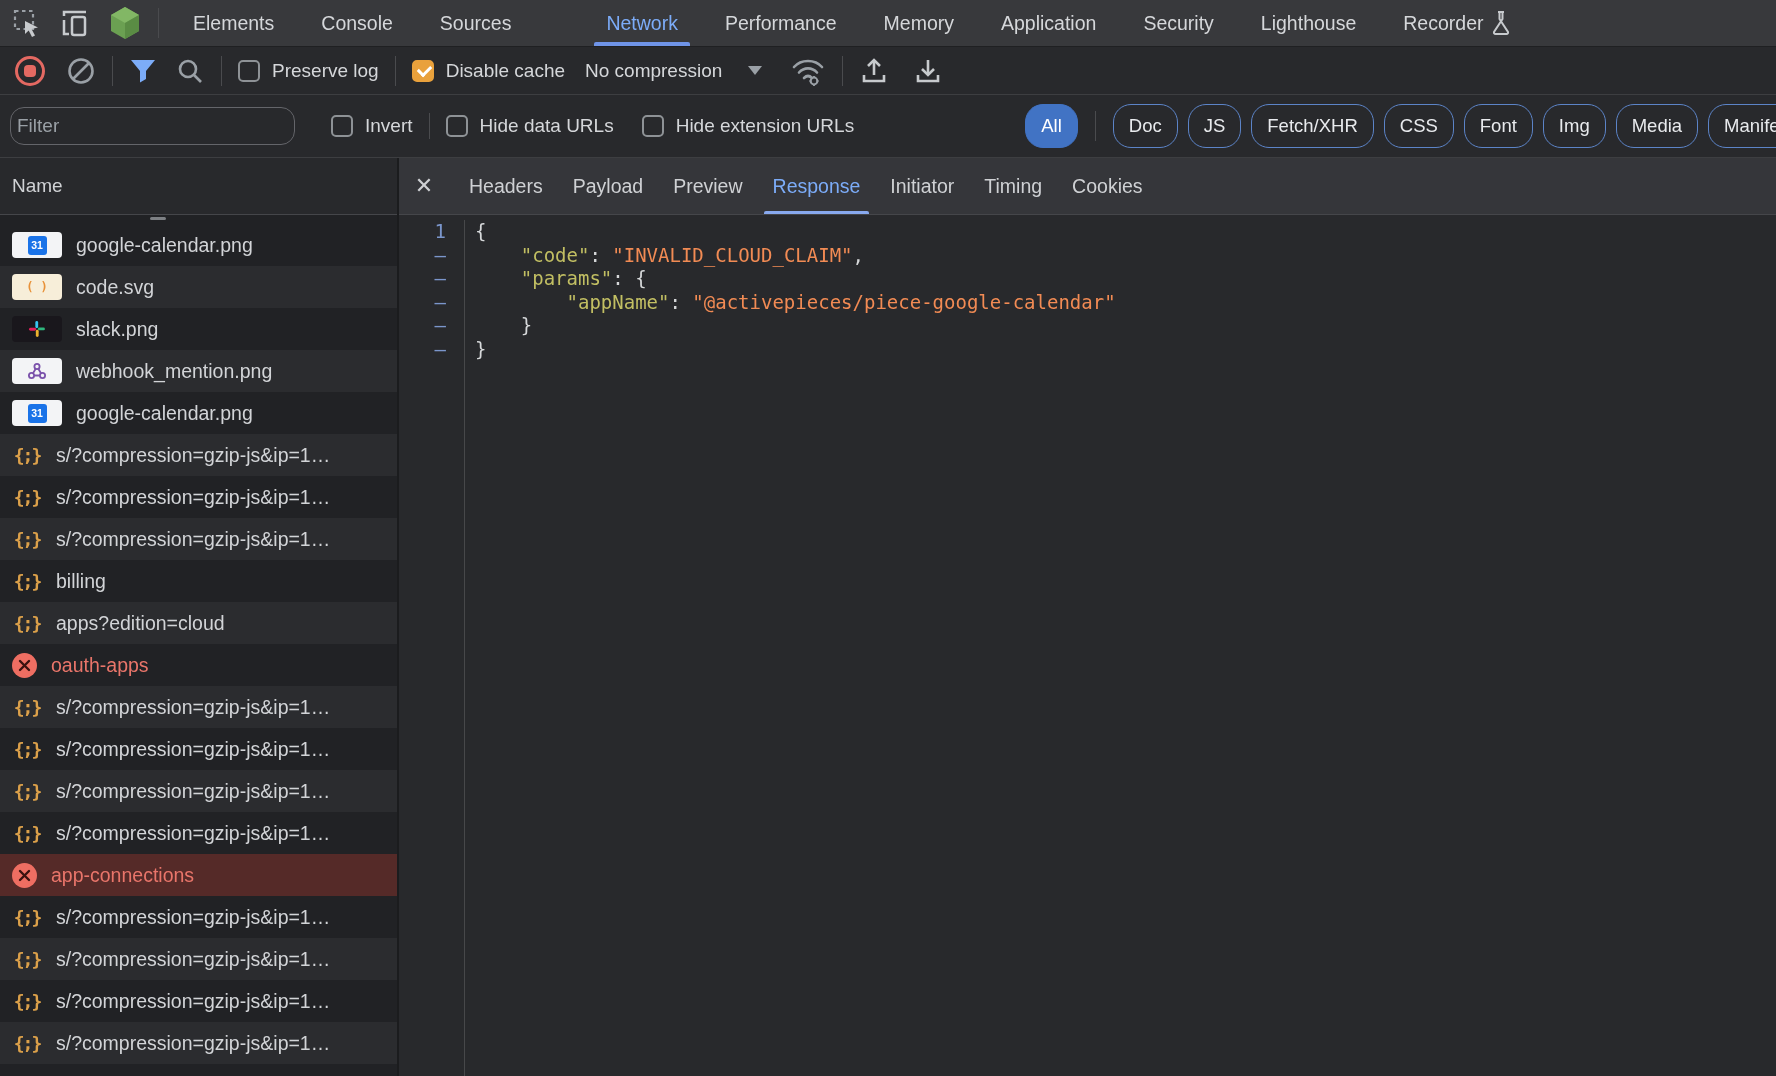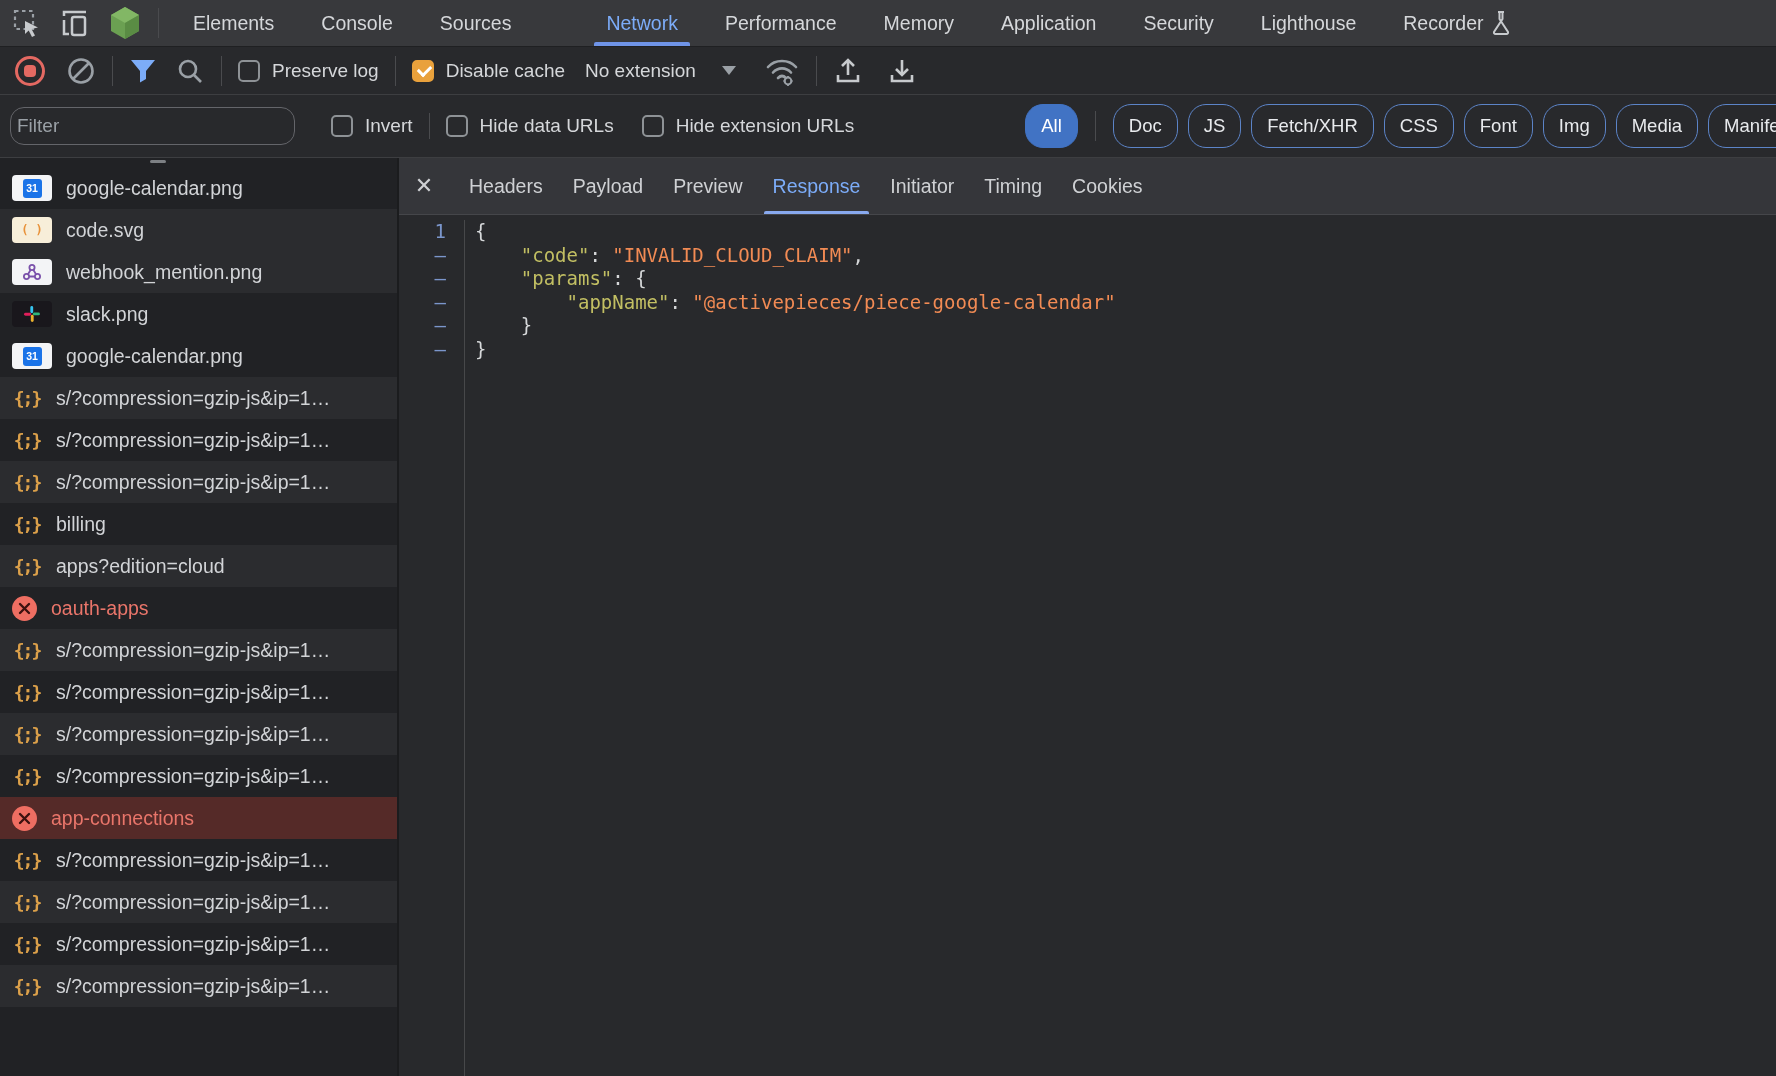--- a/index.html
+++ b/index.html
@@ -78,21 +78,21 @@
   .reqlist { flex:1; overflow:hidden; }
   .row-sliver { height:9px; background:#212225; position:relative; }
   .row-sliver .nub { position:absolute; left:150px; top:2px; width:16px; height:3px; background:#7d8084; border-radius:2px; }
   .req-row { height:42px; display:flex; align-items:center; padding-left:12px; gap:14px; }
   .req-row.stripe-a { background:#2b2c2f; }
   .req-row.stripe-b { background:#212225; }
   .req-row.selected-error { background:#552a28; }
   .req-row .req-label { color:#d2d4d7; font-size:19.5px; white-space:nowrap; overflow:hidden; }
   .req-row.error .req-label { color:#e9756a; }
   .thumb {
-    width:40px; height:26px; border-radius:4px; flex:none; display:flex;
+    width:50px; height:26px; border-radius:4px; flex:none; display:flex;
     align-items:center; justify-content:center; overflow:hidden;
   }
   .thumb.white { background:#f3f4f6; }
   .thumb.cream { background:#f7eed9; }
   .thumb.dark  { background:#19171c; }
   .json-glyph {
     width:30px; flex:none; color:#dba04a; font-family:"DejaVu Sans Mono",monospace;
     font-size:18px; font-weight:bold; letter-spacing:-2px; text-align:center;
   }
   .err-circle {
@@ -224,21 +224,21 @@
       <span class="checkbox"></span>
       <span class="label">Preserve log</span>
     </div>
     <span class="vsep"></span>
     <div class="checkwrap">
       <span class="checkbox checked"></span>
       <span class="label">Disable cache</span>
     </div>
     <span class="gap20"></span>
     <div class="throttle">
-      <span class="label">No extension</span>
+      <span class="label">No compression</span>
       <span class="caret-down"></span>
     </div>
     <span class="gap28"></span>
     <span class="iconbtn">
       <svg width="36" height="32" viewBox="0 0 36 32" fill="none">
         <path d="M4 12 C11 4 25 4 32 12" stroke="#9aa0a6" stroke-width="2.6" stroke-linecap="round"></path>
         <path d="M9 17.5 C14 12 22 12 27 17.5" stroke="#9aa0a6" stroke-width="2.6" stroke-linecap="round"></path>
         <path d="M14 23 C16.5 20.5 19.5 20.5 22 23" stroke="#9aa0a6" stroke-width="2.6" stroke-linecap="round"></path>
         <circle cx="24" cy="26" r="3.4" fill="none" stroke="#9aa0a6" stroke-width="2"></circle>
         <g stroke="#9aa0a6" stroke-width="1.8">
@@ -297,58 +297,61 @@
           <span class="pill">Img</span>
           <span class="pill">Media</span>
           <span class="pill">Manifest</span>
         </div>
     </div>
   </div>
 
   <div class="main">
 
     <div class="leftpanel">
+      <div class="name-header">
+        <span>Name</span>
+      </div>
       <div class="reqlist" id="reqlist">
         <div class="row-sliver">
             <span class="nub"></span>
           </div>
 
           <div class="req-row stripe-b">
             <span class="thumb white">
               <span class="cal-inner">31</span>
             </span>
             <span class="req-label">google-calendar.png</span>
           </div>
           <div class="req-row stripe-a">
             <span class="thumb cream">
               <span class="code-thumb-glyph">( )</span>
             </span>
             <span class="req-label">code.svg</span>
+          </div>
+          <div class="req-row stripe-b">
+            <span class="thumb dark">
+              <svg width="20" height="20" viewBox="0 0 24 24">
+                <rect x="10" y="2.5" width="3.4" height="8.5" rx="1.7" fill="#36C5F0"></rect>
+                <rect x="13" y="10.2" width="8.5" height="3.4" rx="1.7" fill="#2EB67D"></rect>
+                <rect x="10.6" y="13" width="3.4" height="8.5" rx="1.7" fill="#ECB22E"></rect>
+                <rect x="2.5" y="10.6" width="8.5" height="3.4" rx="1.7" fill="#E01E5A"></rect>
+              </svg>
+            </span>
+            <span class="req-label">slack.png</span>
           </div>
           <div class="req-row stripe-a">
             <span class="thumb white">
               <svg width="20" height="20" viewBox="0 0 20 20" fill="none" stroke="#7b52ab" stroke-width="1.8">
                 <circle cx="10" cy="5.5" r="2.6"></circle>
                 <circle cx="4.5" cy="14.5" r="2.6"></circle>
                 <circle cx="15.5" cy="14.5" r="2.6"></circle>
                 <path d="M8.7 7.8 L6 12.3 M11.3 7.8 L14 12.3 M7 14.5 H13"></path>
               </svg>
             </span>
             <span class="req-label">webhook_mention.png</span>
-          </div>
-          <div class="req-row stripe-b">
-            <span class="thumb dark">
-              <svg width="20" height="20" viewBox="0 0 24 24">
-                <rect x="10" y="2.5" width="3.4" height="8.5" rx="1.7" fill="#36C5F0"></rect>
-                <rect x="13" y="10.2" width="8.5" height="3.4" rx="1.7" fill="#2EB67D"></rect>
-                <rect x="10.6" y="13" width="3.4" height="8.5" rx="1.7" fill="#ECB22E"></rect>
-                <rect x="2.5" y="10.6" width="8.5" height="3.4" rx="1.7" fill="#E01E5A"></rect>
-              </svg>
-            </span>
-            <span class="req-label">slack.png</span>
           </div>
           <div class="req-row stripe-b">
             <span class="thumb white">
               <span class="cal-inner">31</span>
             </span>
             <span class="req-label">google-calendar.png</span>
           </div>
           <div class="req-row stripe-a">
             <span class="json-glyph">{;}</span>
             <span class="req-label">s/?compression=gzip-js&amp;ip=1…</span>

